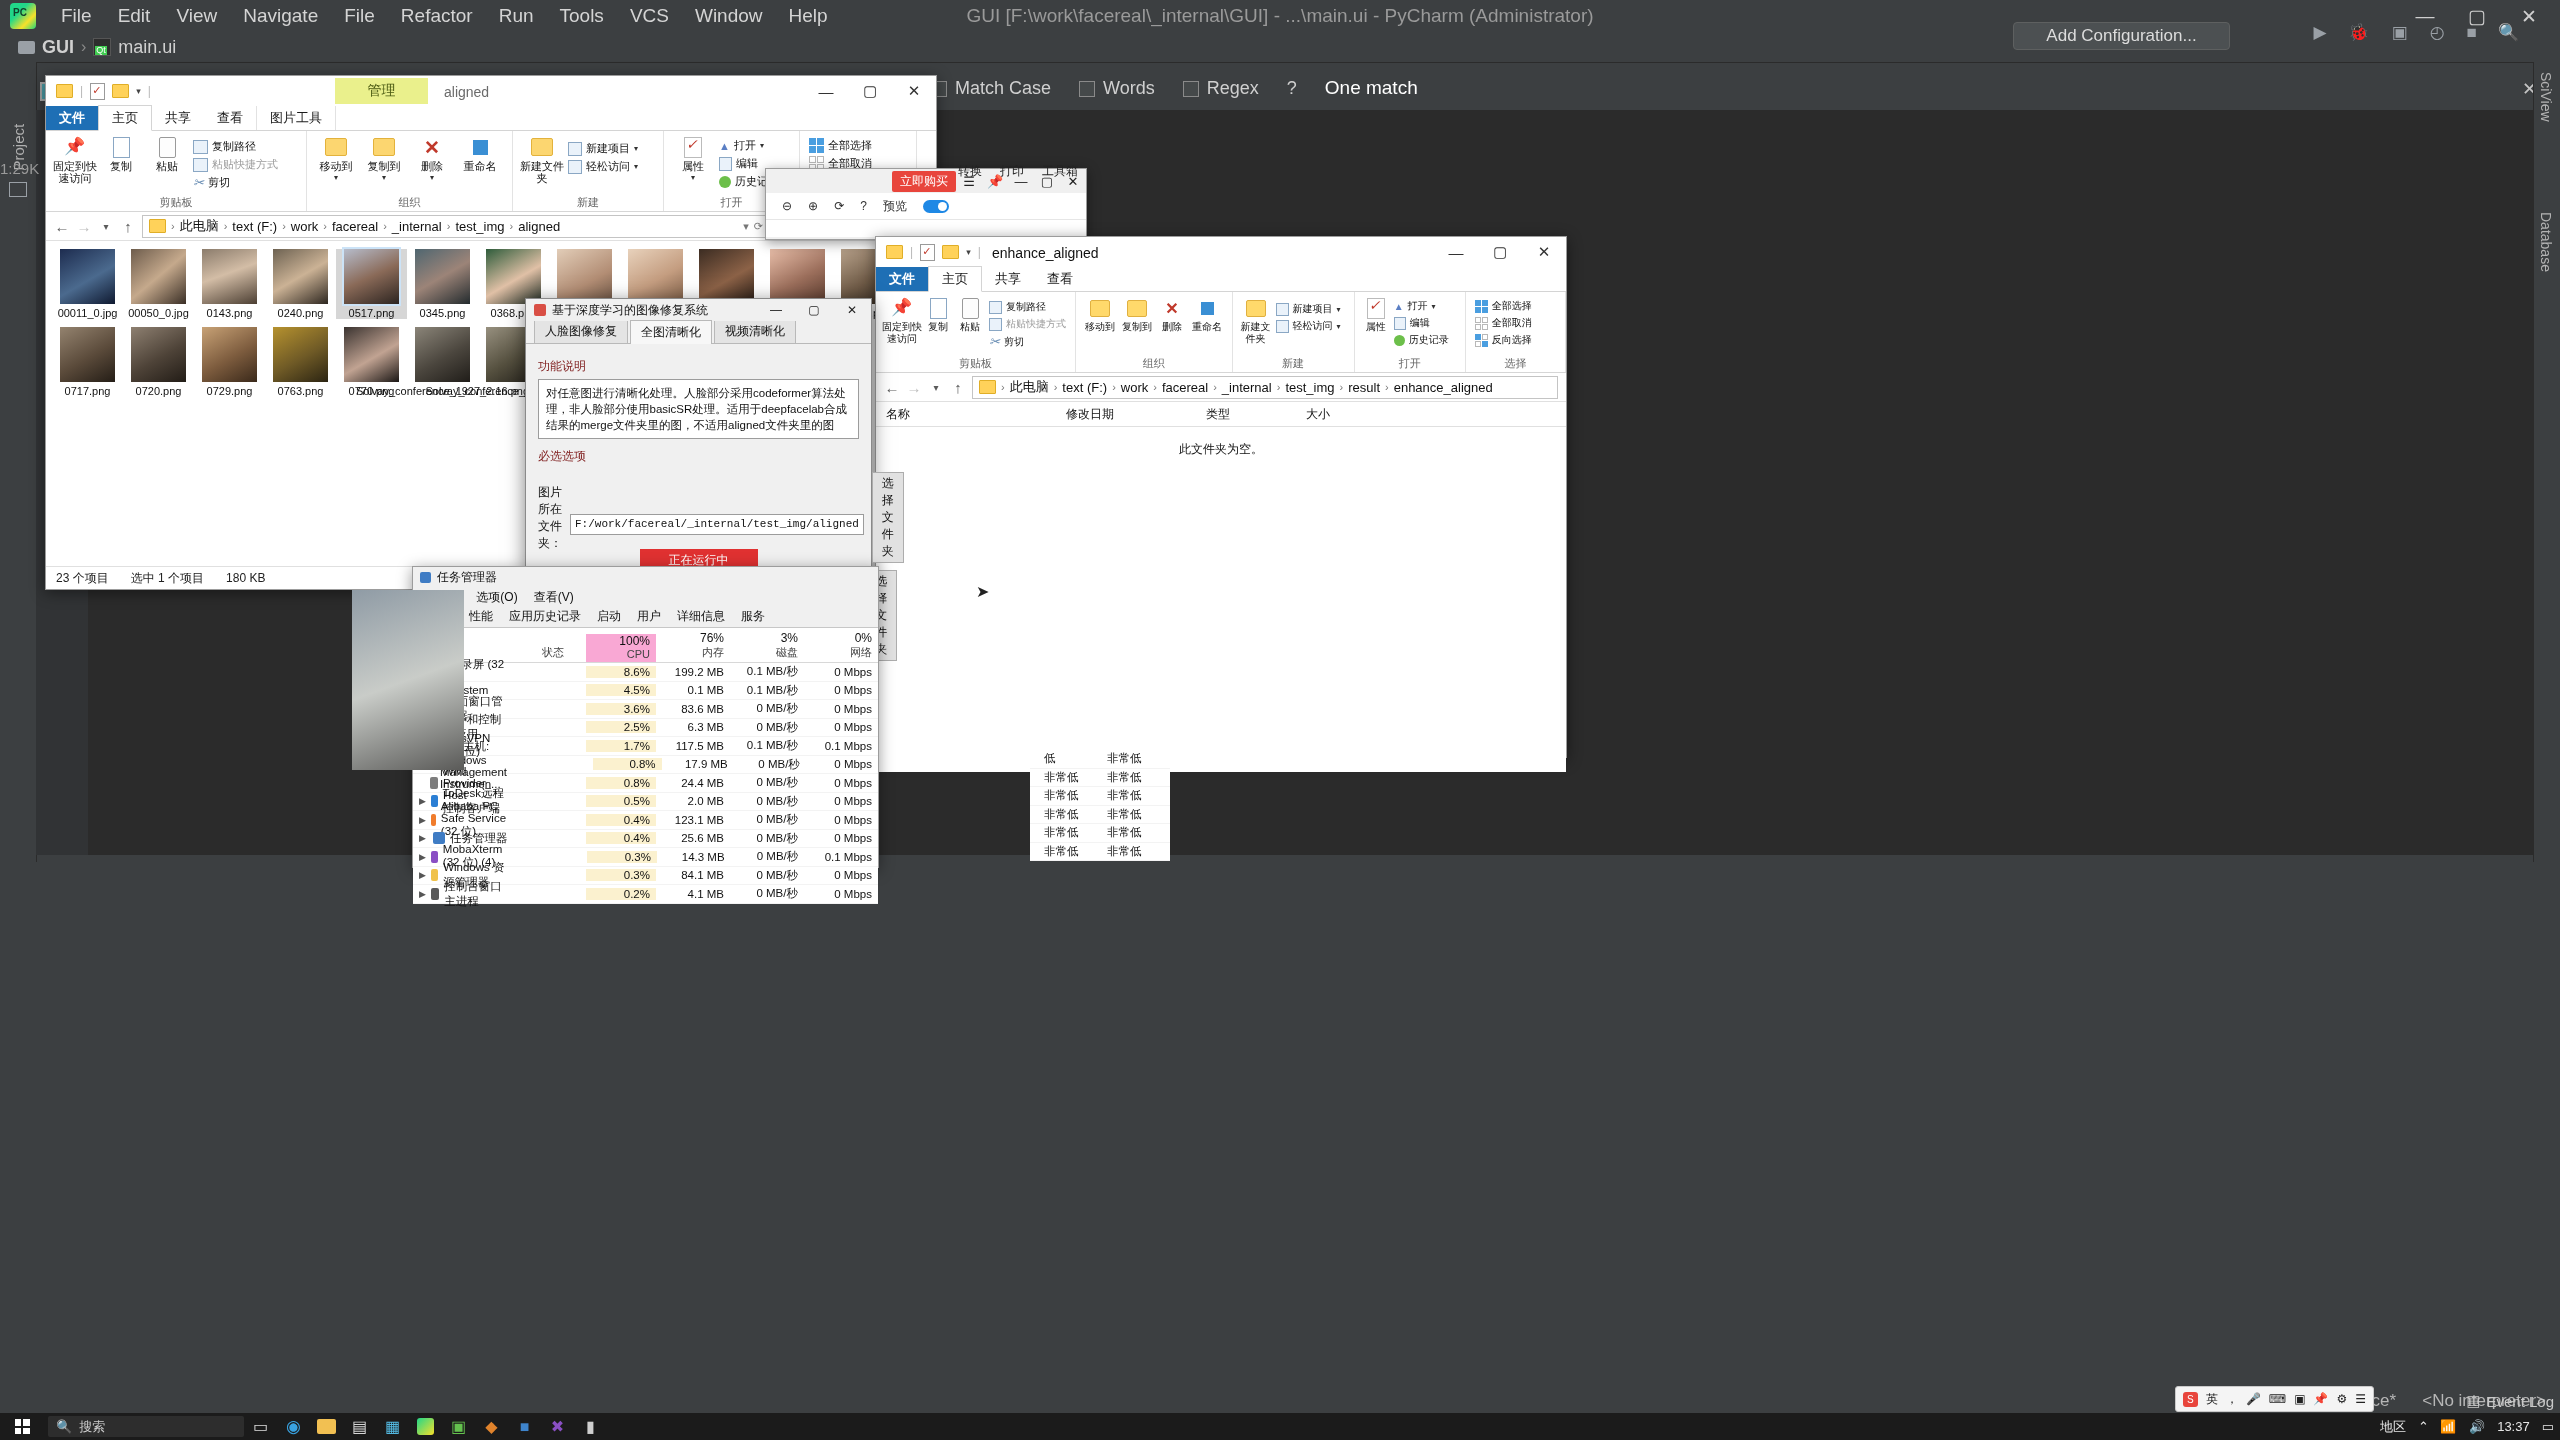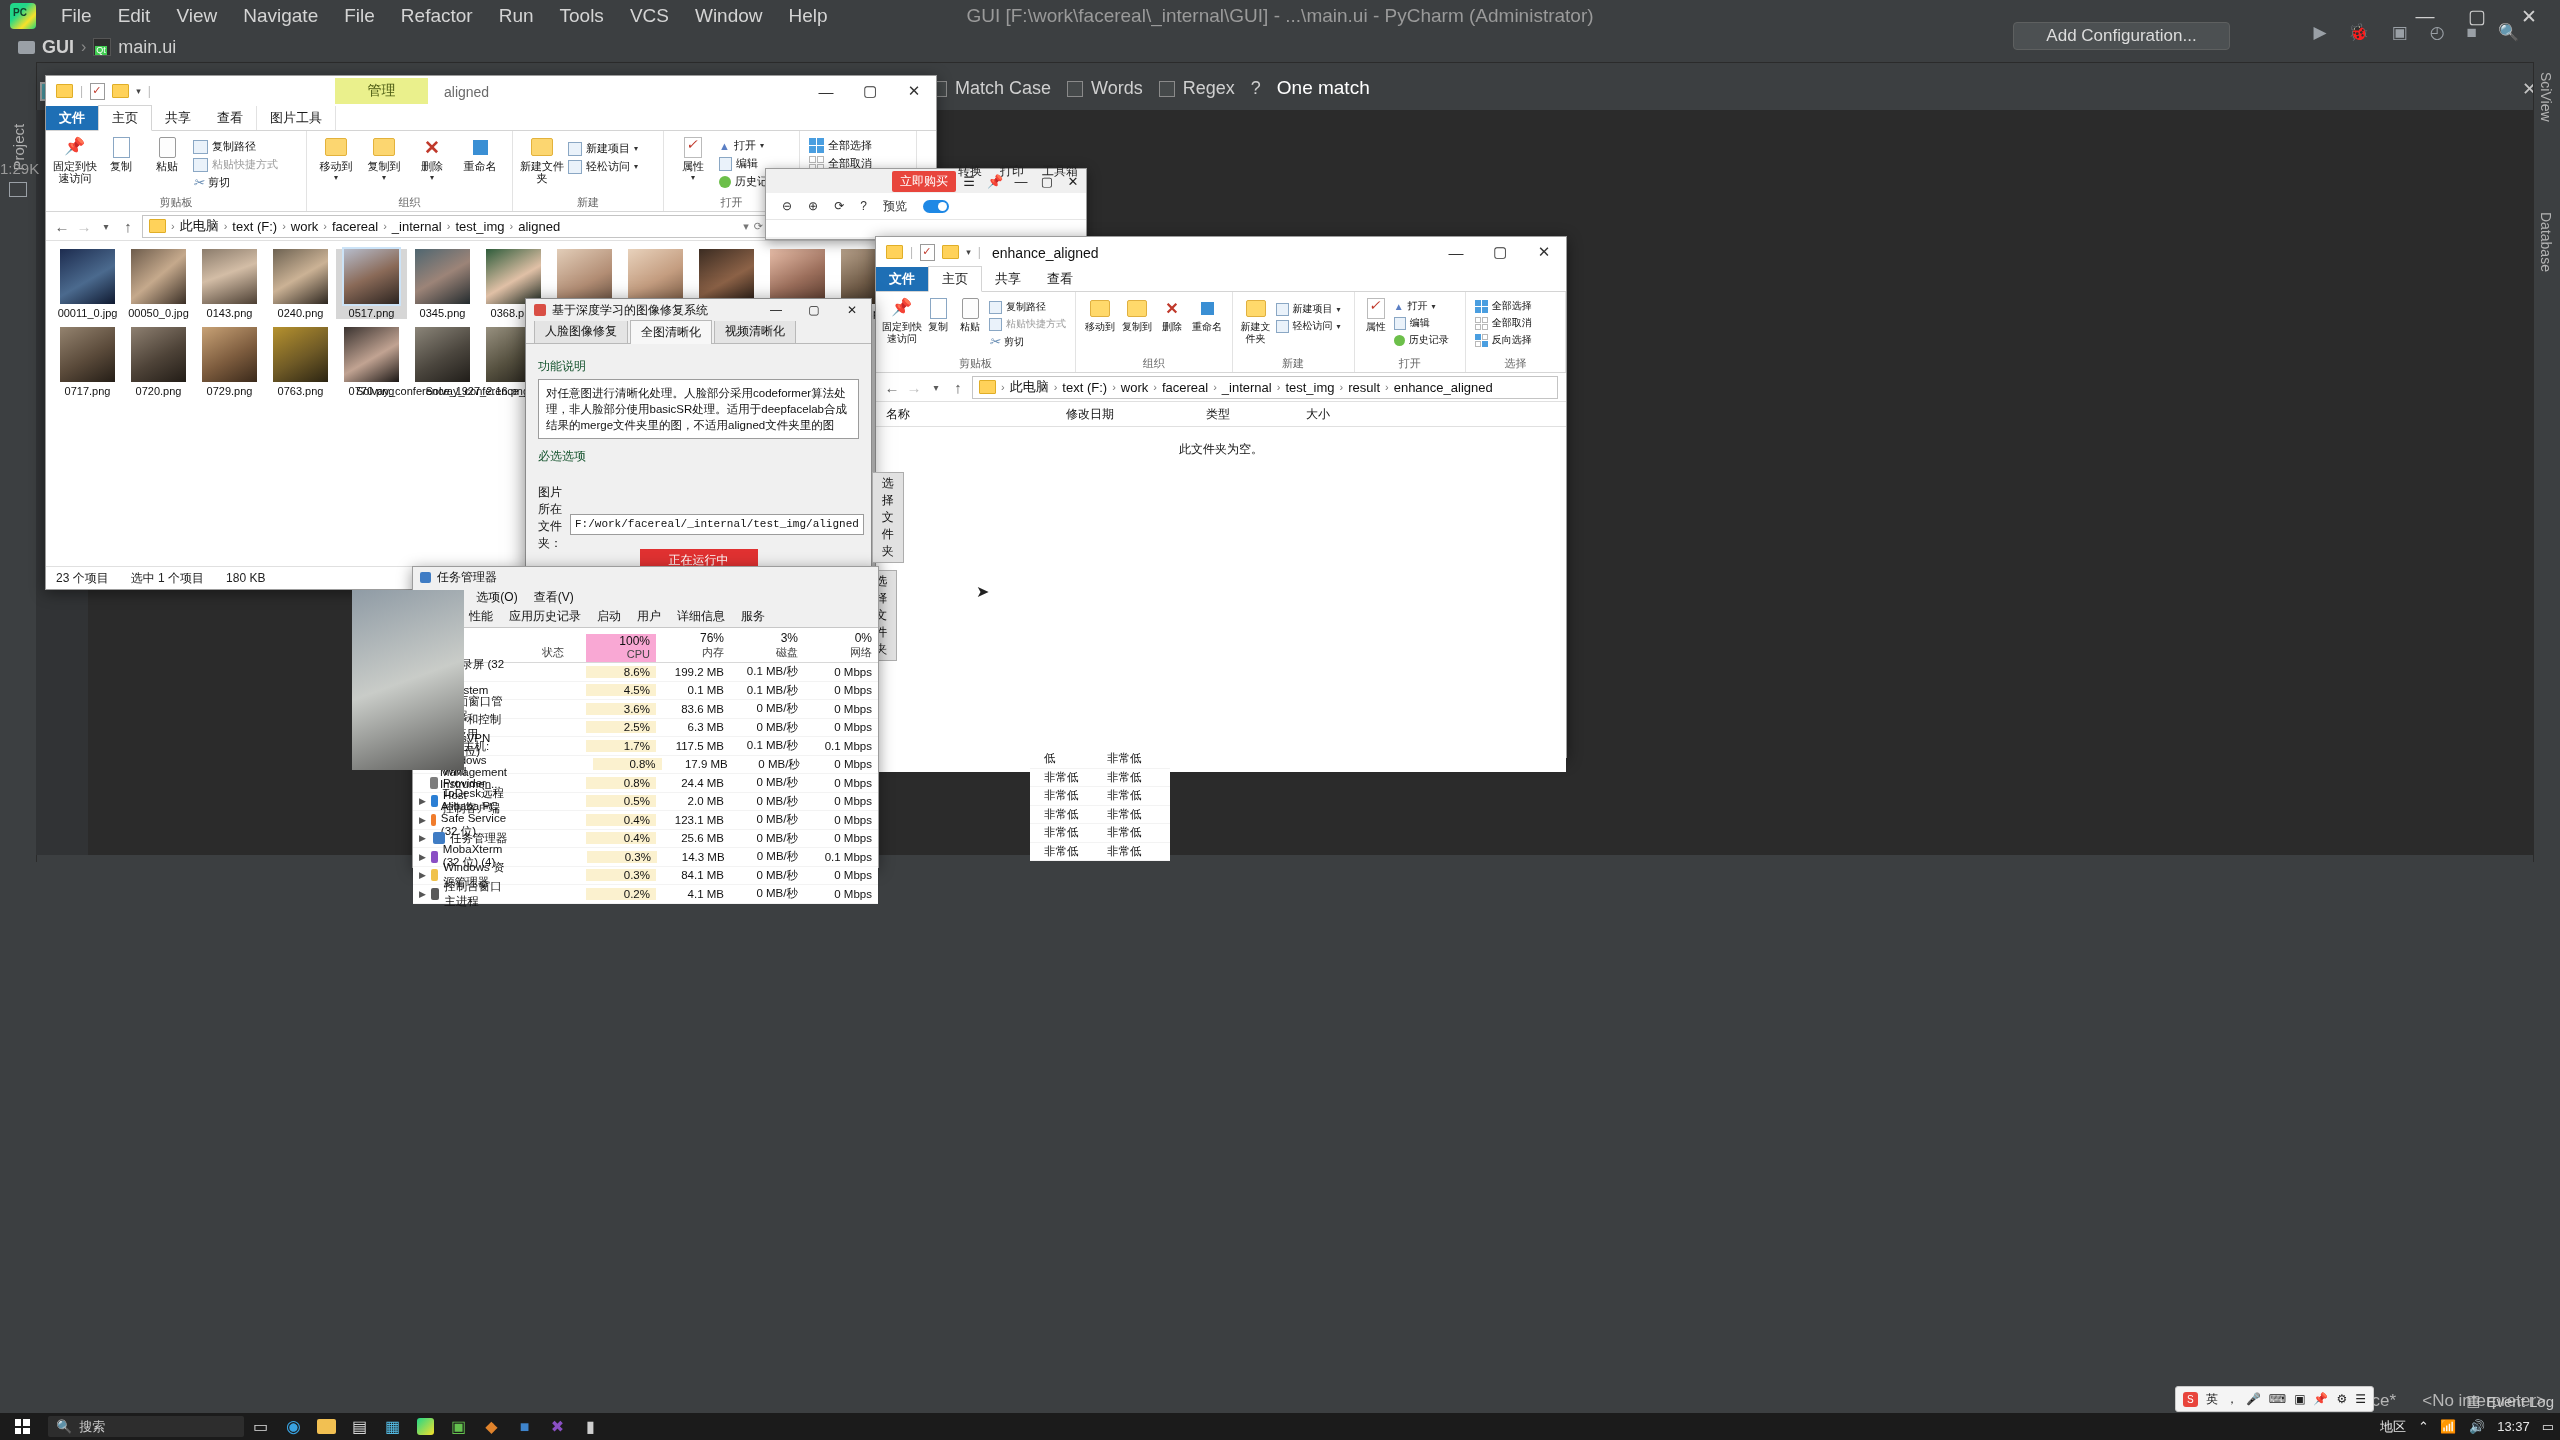--- a/index.html
+++ b/index.html
@@ -46,21 +46,21 @@
   .py-ico{width:16px;height:16px;border-radius:3px;background:linear-gradient(135deg,#3572a5 50%,#ffd43b 50%);}
 
   .pc-editor{position:absolute;left:36px;top:110px;width:2524px;height:745px;background:#2b2b2b;}
   .gutter{position:absolute;left:0;top:0;width:52px;height:745px;background:#313335;}
 
   
   .pc-rightstrip{position:absolute;right:0;top:62px;width:26px;height:800px;background:#3c3f41;border-left:1px solid #2b2b2b;}
   .rstrip-txt{position:absolute;color:#b3b3b3;font-size:14px;transform:rotate(90deg);transform-origin:left top;white-space:nowrap;}
 
   
-  .findbar{position:absolute;left:915px;top:72px;width:1620px;height:32px;background:#3c3f41;display:flex;align-items:center;gap:16px;padding-left:16px;color:#d0d0d0;font-size:18px;}
+  .findbar{position:absolute;left:915px;top:72px;width:1620px;height:32px;background:#3c3f41;display:flex;align-items:center;gap:28px;padding-left:16px;color:#d0d0d0;font-size:18px;}
   .cbx{width:14px;height:14px;border:1px solid #8a8a8a;background:#45494a;display:inline-block;vertical-align:middle;margin-right:8px;}
   .find-one{color:#fff;font-size:19px;}
   .find-x{position:absolute;right:14px;top:6px;color:#c4c4c4;font-size:18px;}
 
   
   .pc-status{position:absolute;left:0;bottom:25px;width:2560px;height:28px;background:#3c3f41;color:#b6b6b6;font-size:17px;display:flex;align-items:center;}
   .st-right{position:absolute;right:14px;display:flex;gap:26px;align-items:center;}
 
   
   .win{position:absolute;background:#fff;border:1px solid #9c9c9c;box-shadow:0 3px 14px rgba(0,0,0,.45);}
@@ -139,21 +139,21 @@
   
   .dlg{position:absolute;background:#f0f0f0;border:1px solid #8a8a8a;box-shadow:0 4px 18px rgba(0,0,0,.5);}
   .dlg-title{height:22px;background:#f0f0f0;display:flex;align-items:center;padding-left:8px;font-size:12px;color:#111;position:relative;}
   .dlg-ico{width:12px;height:12px;background:#d94f45;border-radius:2px;margin-right:6px;}
   .dlg-ctl{position:absolute;right:0;top:0;display:flex;}
   .dlg-ctl div{width:38px;height:22px;display:flex;align-items:center;justify-content:center;font-size:12px;color:#222;}
   .dlg-tabs{height:22px;display:flex;align-items:flex-end;padding-left:8px;border-bottom:1px solid #b9b9b9;background:#f0f0f0;}
   .dlg-tab{font-size:12px;padding:3px 10px;border:1px solid #b9b9b9;border-bottom:none;background:#e4e4e4;color:#111;margin-right:2px;}
   .dlg-tab.act{background:#f7f7f7;position:relative;top:1px;}
   .dlg-body{background:#f0f0f0;padding:8px 12px;}
-  .sec-label{font-size:12px;color:#14532d;margin:6px 0 4px 0;}
+  .sec-label{font-size:12px;color:#7f1d1d;margin:6px 0 4px 0;}
   .descbox{border:1px solid #9c9c9c;background:#fff;padding:5px 7px;font-size:11.5px;line-height:16px;color:#111;}
   .field-row{display:flex;align-items:center;gap:8px;margin-top:7px;}
   .field-lbl{font-size:12px;color:#111;width:108px;}
   .field-inp{flex:1;height:19px;border:1px solid #9c9c9c;background:#fff;font-size:11px;color:#111;display:flex;align-items:center;padding:0 4px;font-family:"Liberation Mono",monospace;margin-top:13px;}
   .btn{border:1px solid #adadad;background:#e1e1e1;font-size:12px;padding:2px 9px;color:#111;}
   .slider-wrap{margin-top:6px;display:flex;align-items:center;gap:10px;}
   .slider-lbl{font-size:12px;color:#111;}
   .slider{flex:1;position:relative;height:22px;}
   .slider-track{position:absolute;left:0;right:0;top:13px;height:2px;background:#9b9b9b;}
   .slider-tick{position:absolute;top:15px;width:1px;height:5px;background:#9b9b9b;}

